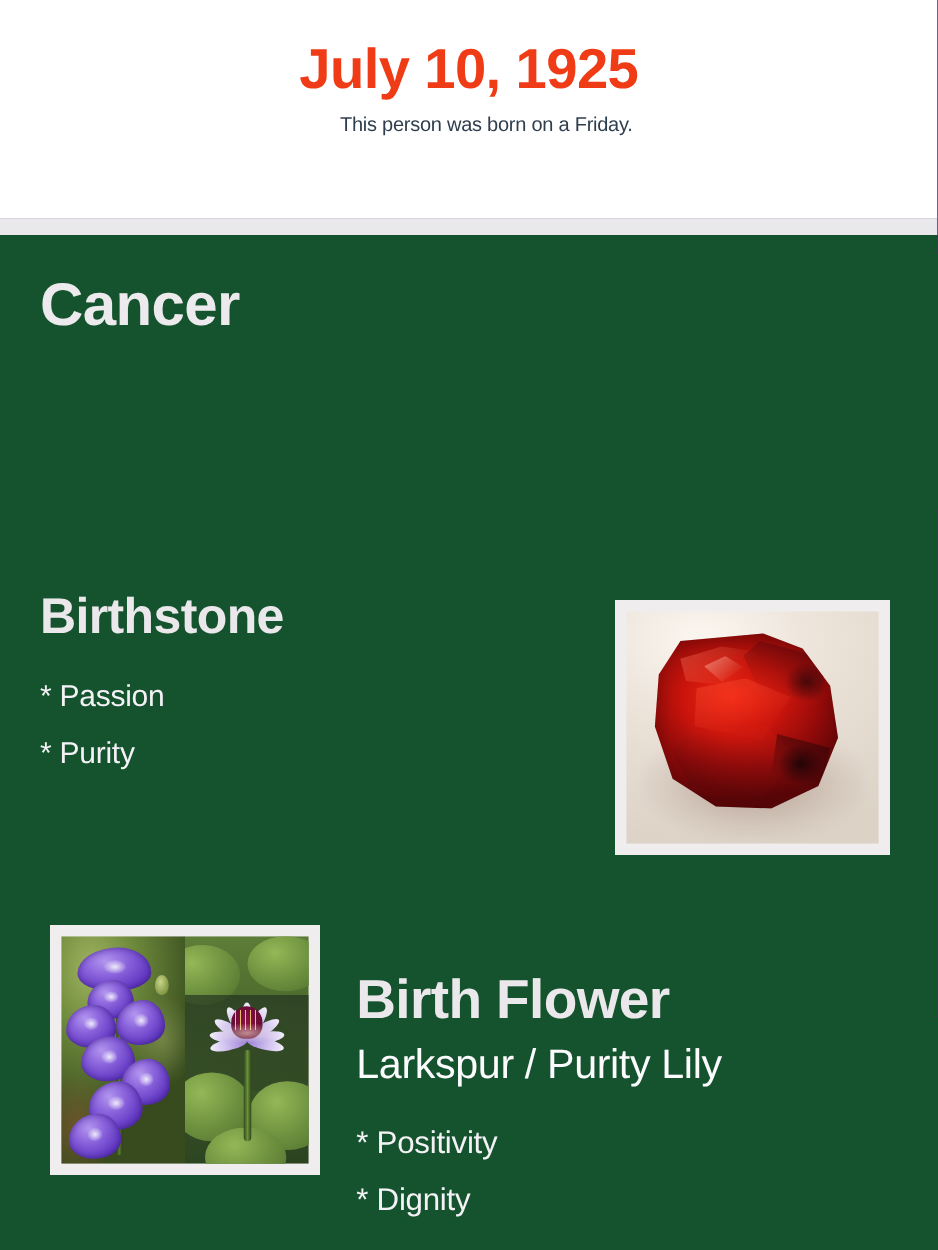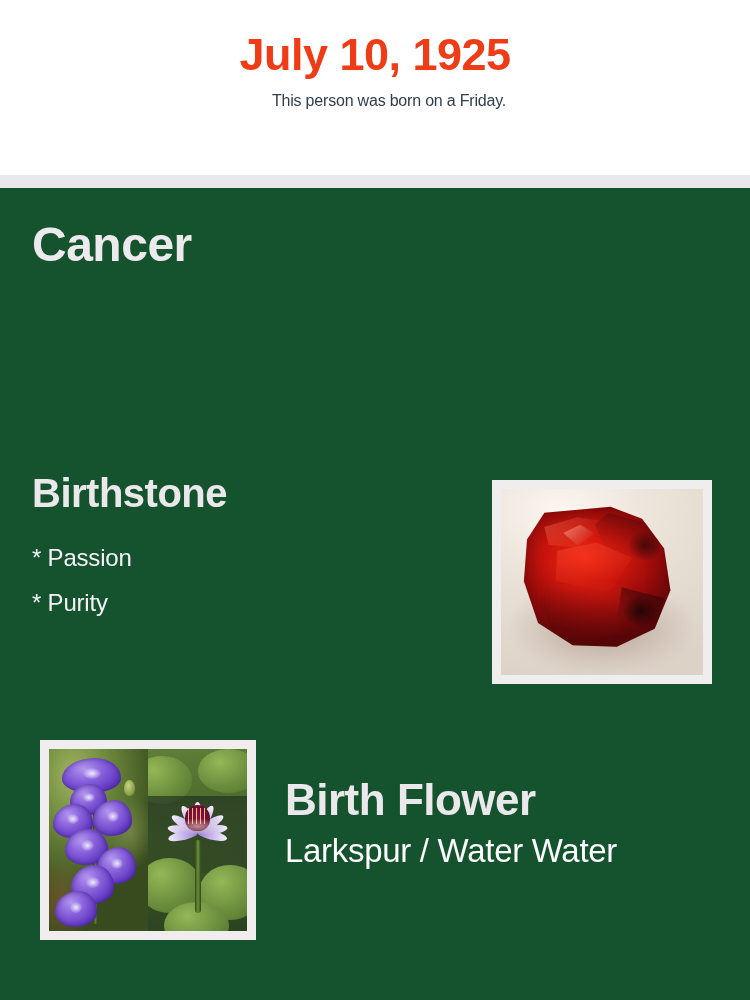--- a/index.html
+++ b/index.html
@@ -497,17 +497,21 @@
               <div class="wl-glow"></div>
             </div>
           </div>
 
         </div>
       </div>
     </div>
 
     <div class="birthflower">
       <div class="bf-heading">Birth Flower</div>
-      <div class="bf-value">Larkspur / Water Water</div>
+      <div class="bf-value">Larkspur / Purity Lily</div>
+      <ul class="bf-list">
+        <li class="bf-item">* Positivity</li>
+        <li class="bf-item">* Dignity</li>
+      </ul>
     </div>
 
   </div>
 </div>
 
 </body></html>

